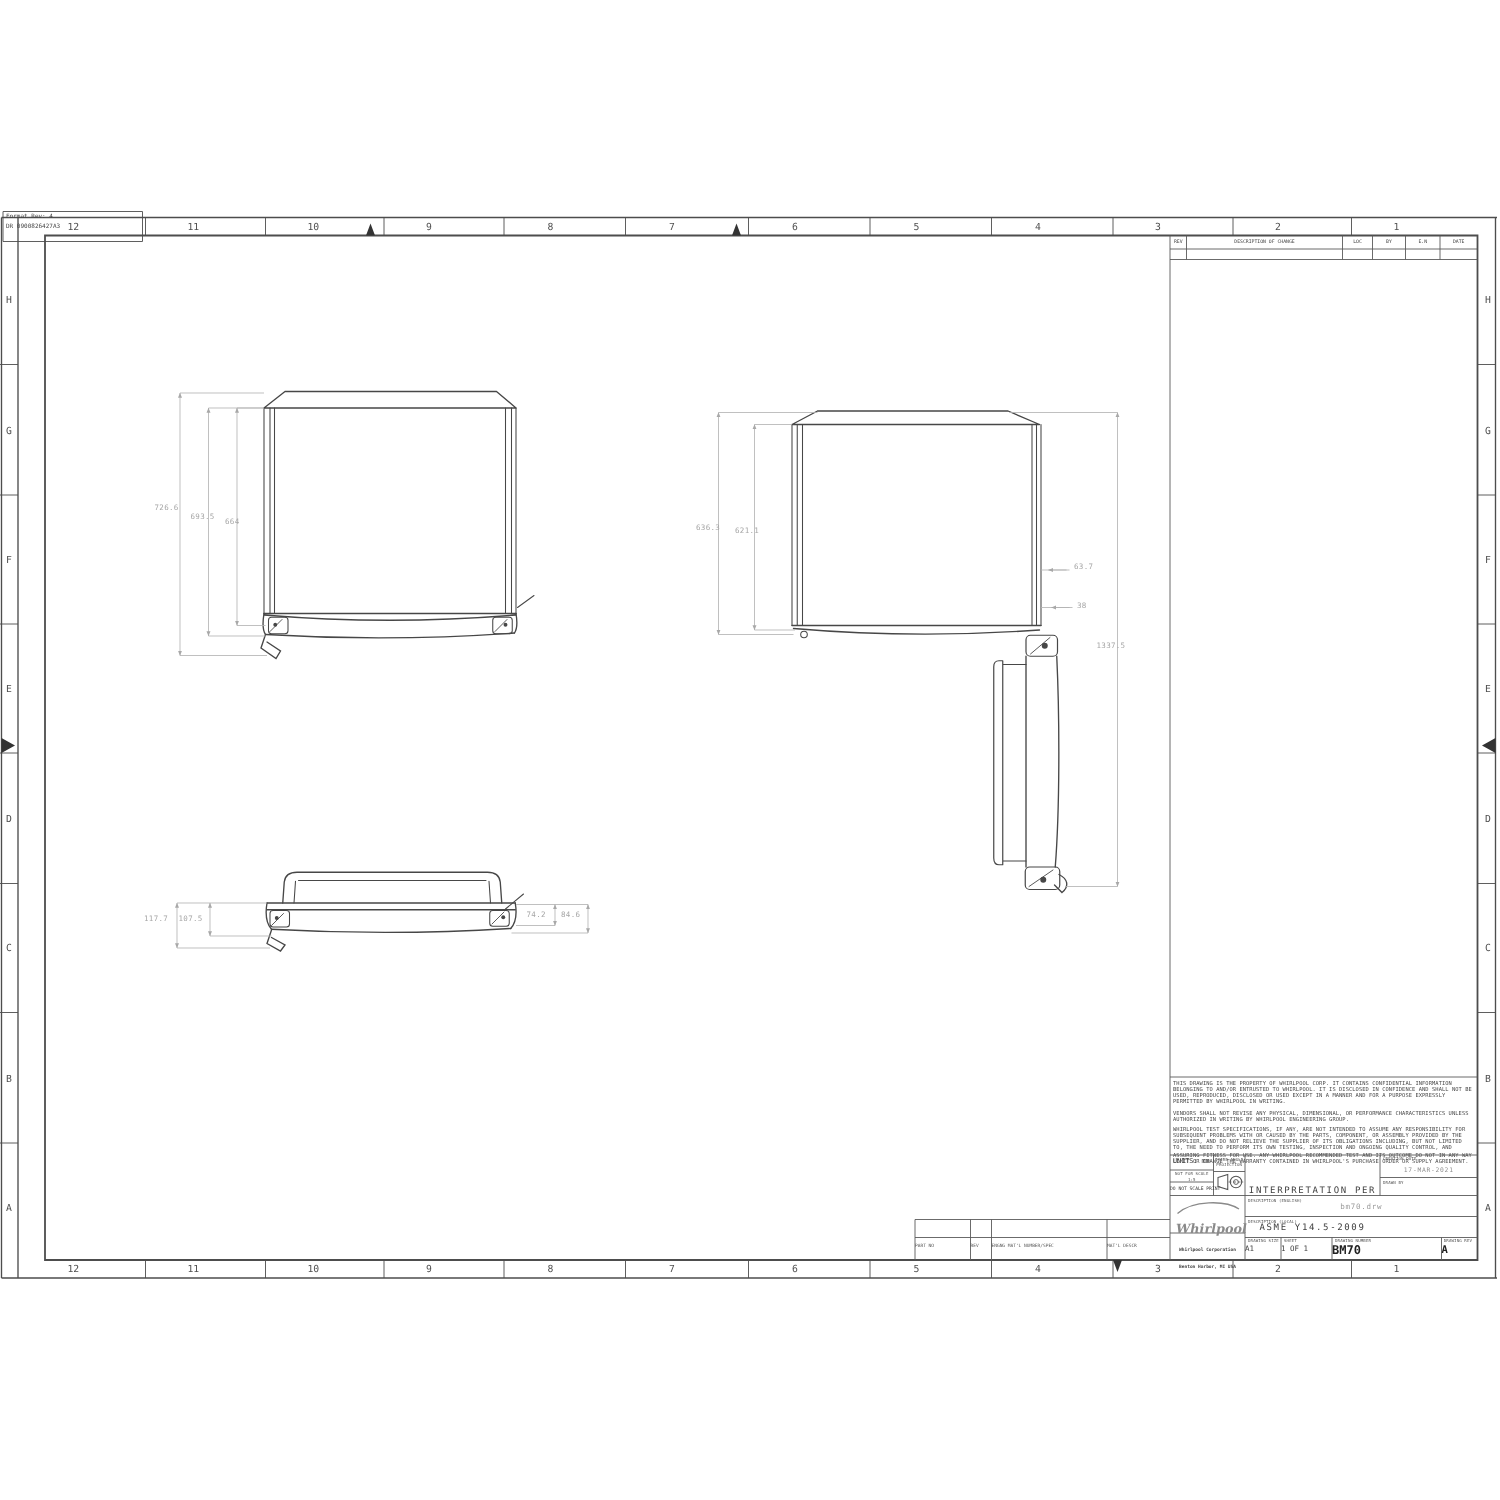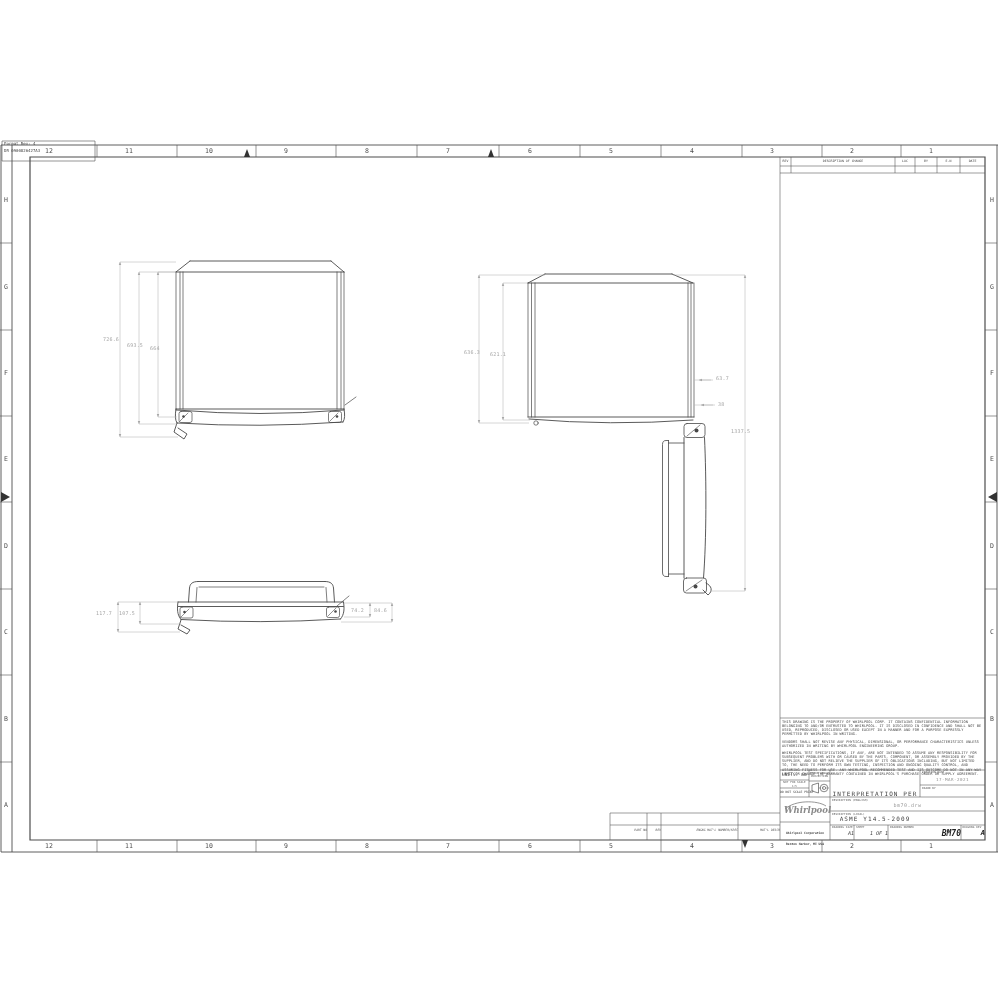--- a/index.html
+++ b/index.html
@@ -10,21 +10,21 @@
   .zn{width:24px;text-align:left;font-size:6.5px;line-height:10px;color:#4f4f4f;}
   .zl{width:10px;text-align:center;font-size:6.5px;line-height:10px;color:#4f4f4f;}
   .fmt{font-size:4px;line-height:4.6px;color:#444;}
   .rvh{font-size:3.2px;line-height:8px;text-align:center;color:#444;}
   .dim{font-size:5px;color:#a6a6a6;letter-spacing:.2px;line-height:6px;}
   .lbl{font-size:2.7px;color:#555;letter-spacing:.1px;line-height:3.4px;}
   .notes{position:absolute;left:782px;top:720px;width:200px;font-size:3.6px;line-height:1.16;
          color:#4a4a4a;letter-spacing:.05px;text-align:left;}
   .notes div{margin-bottom:3px;}
   .interp{font-size:6px;line-height:8.5px;letter-spacing:1.1px;color:#3f3f3f;text-align:center;}
-  .ctr{text-align:right;font-style:italic;}
+  .ctr{text-align:left;}
   .logo-text{font-style:italic;font-weight:bold;font-size:8.5px;color:#8a8a8a;
              font-family:"DejaVu Serif","Liberation Serif",serif;}
   .addr{font-size:3px;line-height:3.8px;color:#444;font-weight:bold;text-align:center;}
 </style>
 </head>
 <body>
 
 <div id="stage">
 
   <svg width="1000" height="1000" viewBox="0 0 1000 1000">
@@ -218,21 +218,21 @@
 
   <span class="t lbl" style="left:922px;top:771px;">CREATION DATE</span>
   <span class="t" style="left:922px;top:777px;width:61px;font-size:4.2px;color:#8f8f8f;text-align:center;letter-spacing:.5px;">17-MAR-2021</span>
   <span class="t lbl" style="left:922px;top:786.5px;">DRAWN BY</span>
 
   <span class="t lbl" style="left:832px;top:798.5px;">DESCRIPTION (ENGLISH)</span>
   <span class="t" style="left:830px;top:801.5px;width:155px;font-size:5px;color:#9a9a9a;text-align:center;letter-spacing:.5px;">bm70.drw</span>
   <span class="t lbl" style="left:832px;top:812.5px;">DESCRIPTION (LOCAL)</span>
 
   <div style="position:absolute;left:781px;top:800px;width:48px;height:20px;">
-    <span class="logo-text" style="position:absolute;left:3px;top:5px;">Whirlpool</span>
+    <span class="logo-text" style="position:absolute;left:3px;top:15px;">Whirlpool</span>
     <svg width="48" height="20" viewBox="0 0 48 20" style="left:0;top:0;">
       <path d="M4,9 C14,0 36,0 45,6" stroke="#8a8a8a" stroke-width="0.9" fill="none"></path>
     </svg>
   </div>
   <div class="t addr" style="left:781px;top:824px;width:48px;">
     <div>Whirlpool Corporation</div>
     <div>Benton Harbor, MI USA</div>
   </div>
 
   <span class="t lbl" style="left:832px;top:826px;">DRAWING SIZE</span>

